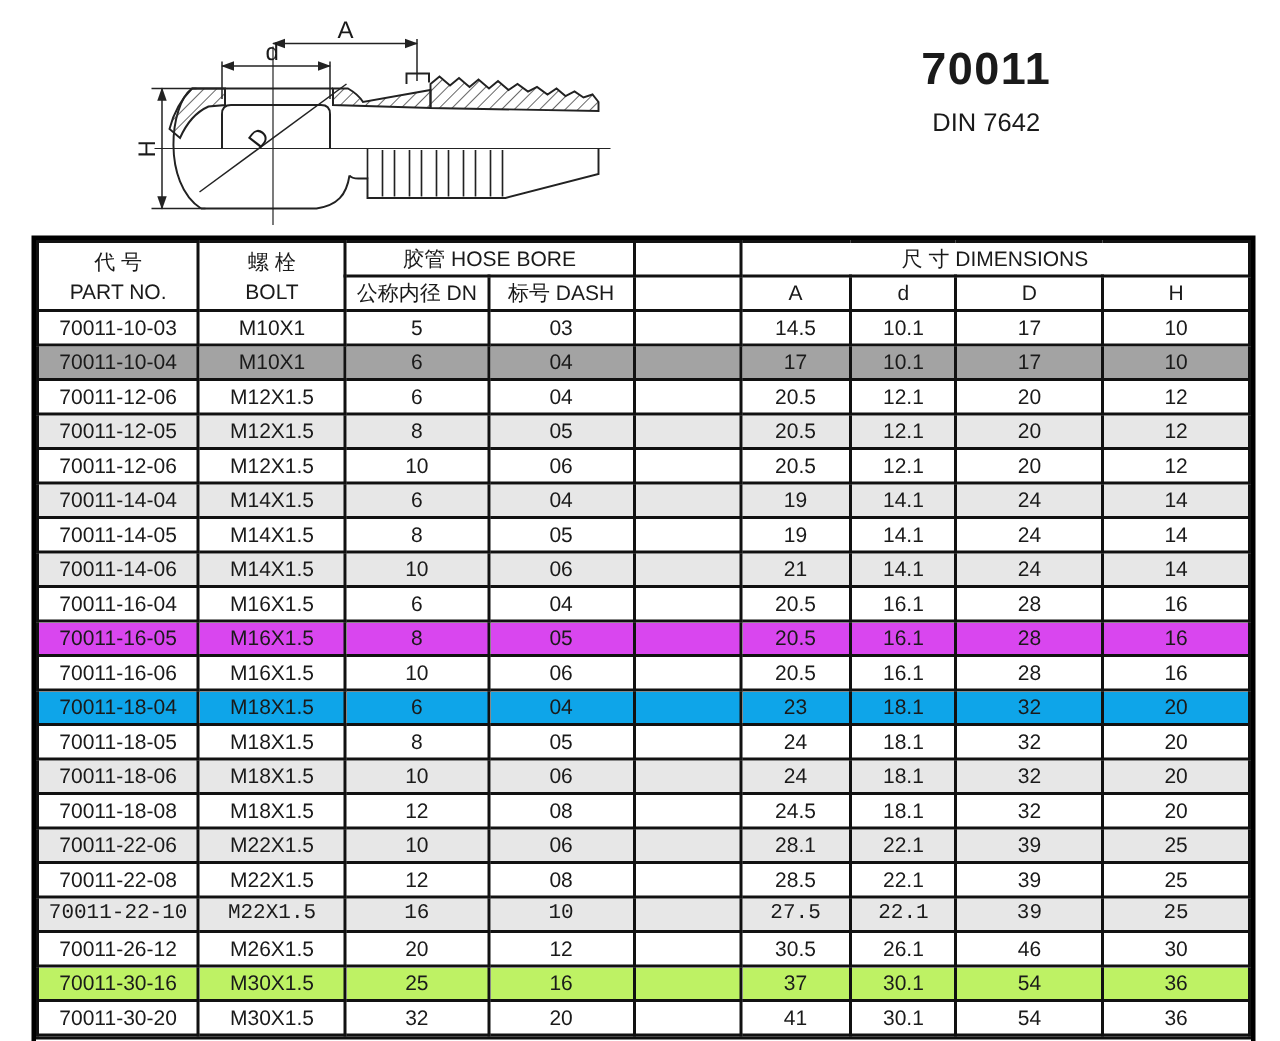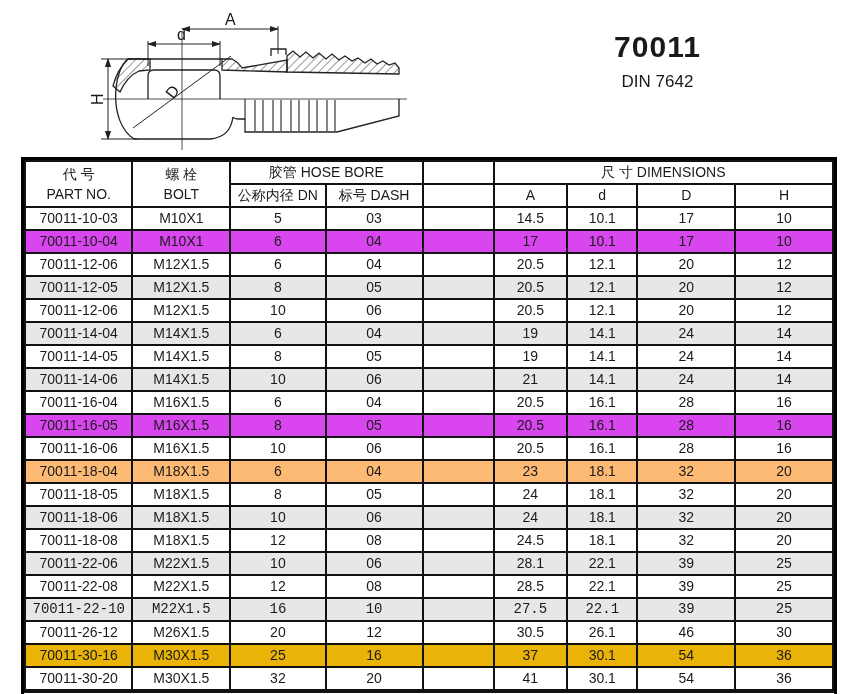--- a/index.html
+++ b/index.html
@@ -148,21 +148,21 @@
           <td>70011-10-03</td>
           <td>M10X1</td>
           <td>5</td>
           <td>03</td>
           <td></td>
           <td>14.5</td>
           <td>10.1</td>
           <td>17</td>
           <td>10</td>
         </tr>
-        <tr class="alt" style="background: #d946ef; padding-left: 24px;">
+        <tr class="alt" style="background: #a3a3a3; padding-left: 24px;">
           <td>70011-10-04</td>
           <td>M10X1</td>
           <td>6</td>
           <td>04</td>
           <td></td>
           <td>17</td>
           <td>10.1</td>
           <td>17</td>
           <td>10</td>
         </tr>
@@ -258,21 +258,21 @@
           <td>70011-16-06</td>
           <td>M16X1.5</td>
           <td>10</td>
           <td>06</td>
           <td></td>
           <td>20.5</td>
           <td>16.1</td>
           <td>28</td>
           <td>16</td>
         </tr>
-        <tr class="alt" style="background: #fdba74;">
+        <tr class="alt" style="background: #0ea5e9;">
           <td>70011-18-04</td>
           <td>M18X1.5</td>
           <td>6</td>
           <td>04</td>
           <td></td>
           <td>23</td>
           <td>18.1</td>
           <td>32</td>
           <td>20</td>
         </tr>
@@ -346,21 +346,21 @@
           <td>70011-26-12</td>
           <td>M26X1.5</td>
           <td>20</td>
           <td>12</td>
           <td></td>
           <td>30.5</td>
           <td>26.1</td>
           <td>46</td>
           <td>30</td>
         </tr>
-        <tr class="alt" style="background: #eab308;">
+        <tr class="alt" style="background: #bef264;">
           <td>70011-30-16</td>
           <td>M30X1.5</td>
           <td>25</td>
           <td>16</td>
           <td></td>
           <td>37</td>
           <td>30.1</td>
           <td>54</td>
           <td>36</td>
         </tr>

